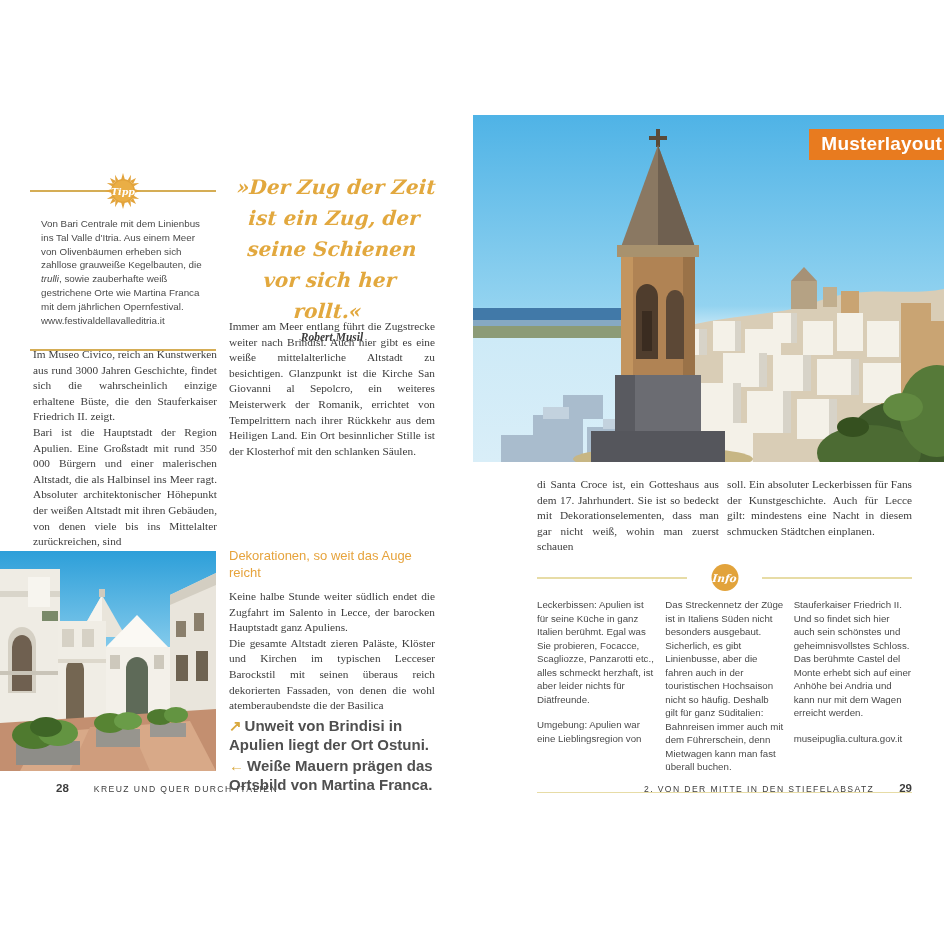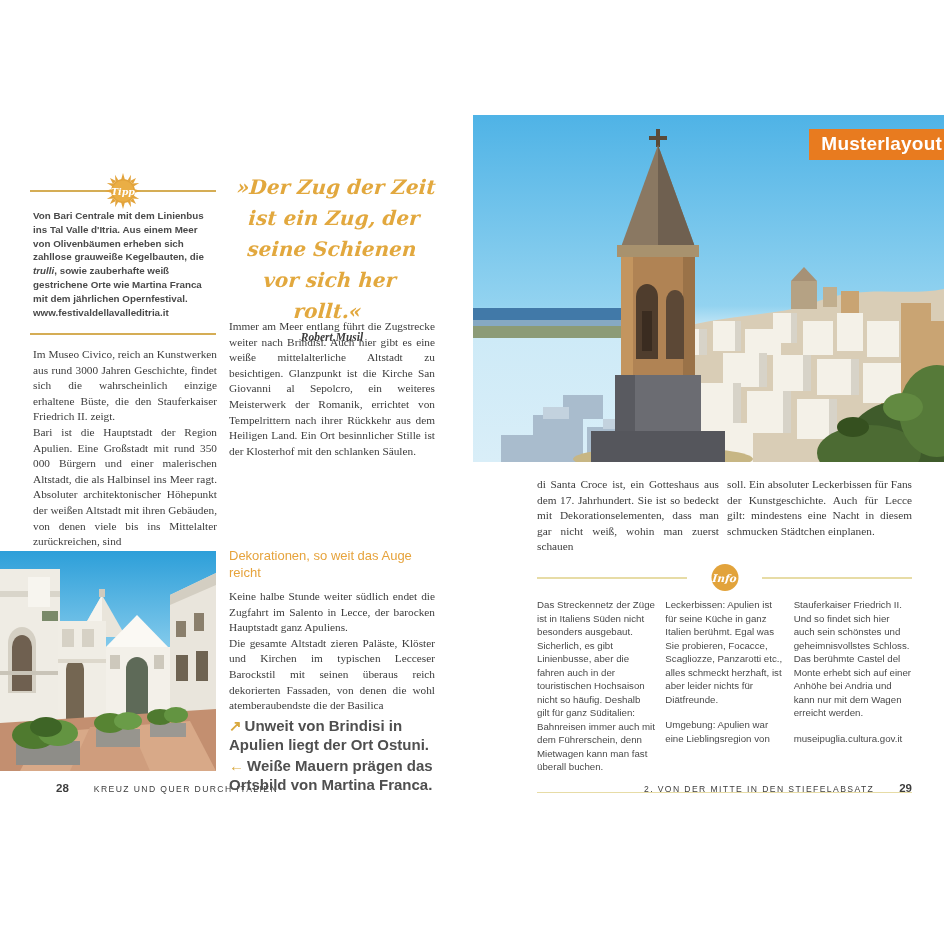--- a/index.html
+++ b/index.html
@@ -97,21 +97,21 @@
             <polygon points="34.2,26 27.2,25.5 28.5,22.5"></polygon>
             <polygon points="10,34.2 10.5,27.2 13.5,28.5"></polygon>
             <polygon points="26,34.2 22.5,28.5 25.5,27.2"></polygon>
           </g>
         </g>
         <circle cx="18" cy="18" r="10.5" fill="#eaae45"></circle>
         <text x="18" y="22" text-anchor="middle" font-family="DejaVu Serif, serif" font-style="italic" font-weight="bold" font-size="9.5" fill="#ffffff">Tipp</text>
       </svg>
     </div>
     <div class="tip-text sans-small">
-      <p style="margin:0;font-weight:bold;">
+      <p style="margin:8px;">
         <span>Von Bari Centrale mit dem Linienbus ins Tal Valle d'Itria. Aus einem Meer von Olivenbäumen erheben sich zahllose grauweiße Kegelbauten, die </span><span class="tip-italic">trulli</span><span>, sowie zauberhafte weiß gestrichene Orte wie Martina Franca mit dem jährlichen Opernfestival.</span><br>
         <span>www.festivaldellavalleditria.it</span>
       </p>
     </div>
     <div class="tip-rule"></div>
   </div>
 
   <div class="body-serif" style="position:absolute;left:33px;top:347px;width:184px;">
     <p>Im Museo Civico, reich an Kunstwerken aus rund 3000 Jahren Geschichte, findet sich die wahrscheinlich einzige erhaltene Büste, die den Stauferkaiser Friedrich II. zeigt.</p>
     <p>Bari ist die Hauptstadt der Region Apulien. Eine Großstadt mit rund 350 000 Bürgern und einer malerischen Altstadt, die als Halbinsel ins Meer ragt. Absoluter architektonischer Höhepunkt der weißen Altstadt mit ihren Gebäuden, von denen viele bis ins Mittelalter zurückreichen, sind</p>
@@ -316,25 +316,25 @@
   <div class="info-wrap">
     <div class="info-rulerow">
       <div class="info-line left"></div>
       <div class="info-line right"></div>
       <div class="info-badge">
         <span>Info</span>
       </div>
     </div>
     <div class="info-cols">
       <div class="info-col">
-        <p class="sansp">Das Streckennetz der Züge ist in Italiens Süden nicht besonders ausgebaut. Sicherlich, es gibt Linienbusse, aber die fahren auch in der touristischen Hochsaison nicht so häufig. Deshalb gilt für ganz Süditalien: Bahnreisen immer auch mit dem Führerschein, denn Mietwagen kann man fast überall buchen.</p>
+        <p class="sansp">Leckerbissen: Apulien ist für seine Küche in ganz Italien berühmt. Egal was Sie probieren, Focacce, Scagliozze, Panzarotti etc., alles schmeckt herzhaft, ist aber leider nichts für Diätfreunde.</p>
+        <p class="sansp">Umgebung: Apulien war eine Lieblingsregion von</p>
       </div>
       <div class="info-col">
-        <p class="sansp">Leckerbissen: Apulien ist für seine Küche in ganz Italien berühmt. Egal was Sie probieren, Focacce, Scagliozze, Panzarotti etc., alles schmeckt herzhaft, ist aber leider nichts für Diätfreunde.</p>
-        <p class="sansp">Umgebung: Apulien war eine Lieblingsregion von</p>
+        <p class="sansp">Das Streckennetz der Züge ist in Italiens Süden nicht besonders ausgebaut. Sicherlich, es gibt Linienbusse, aber die fahren auch in der touristischen Hochsaison nicht so häufig. Deshalb gilt für ganz Süditalien: Bahnreisen immer auch mit dem Führerschein, denn Mietwagen kann man fast überall buchen.</p>
       </div>
       <div class="info-col">
         <p class="sansp">Stauferkaiser Friedrich II. Und so findet sich hier auch sein schönstes und geheimnisvollstes Schloss. Das berühmte Castel del Monte erhebt sich auf einer Anhöhe bei Andria und kann nur mit dem Wagen erreicht werden.</p>
         <p class="sansp">museipuglia.cultura.gov.it</p>
       </div>
     </div>
     <div class="info-bottomrule"></div>
   </div>
 
   <div class="footer footer-right">

